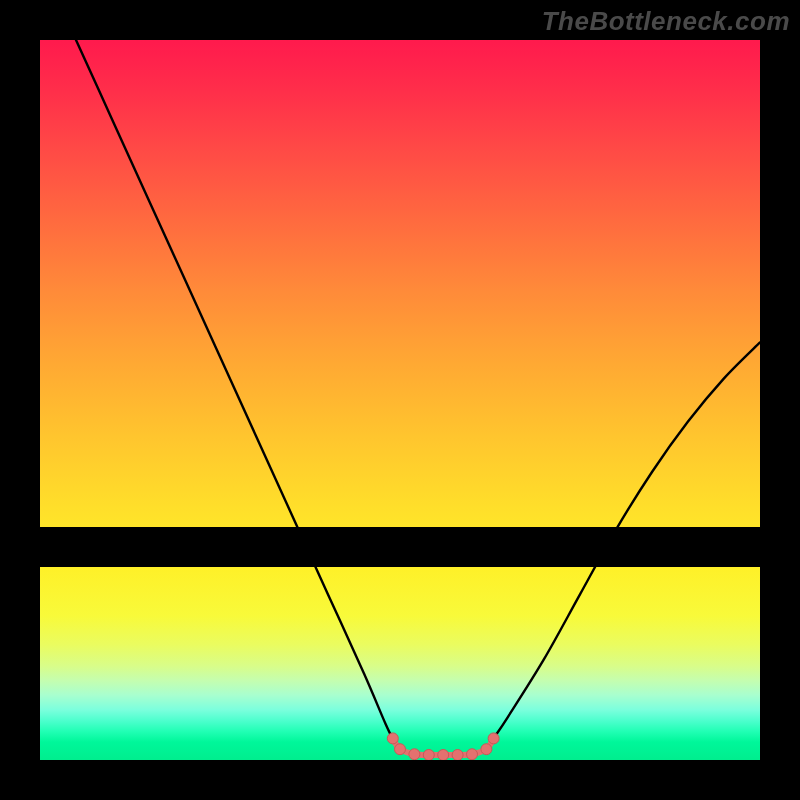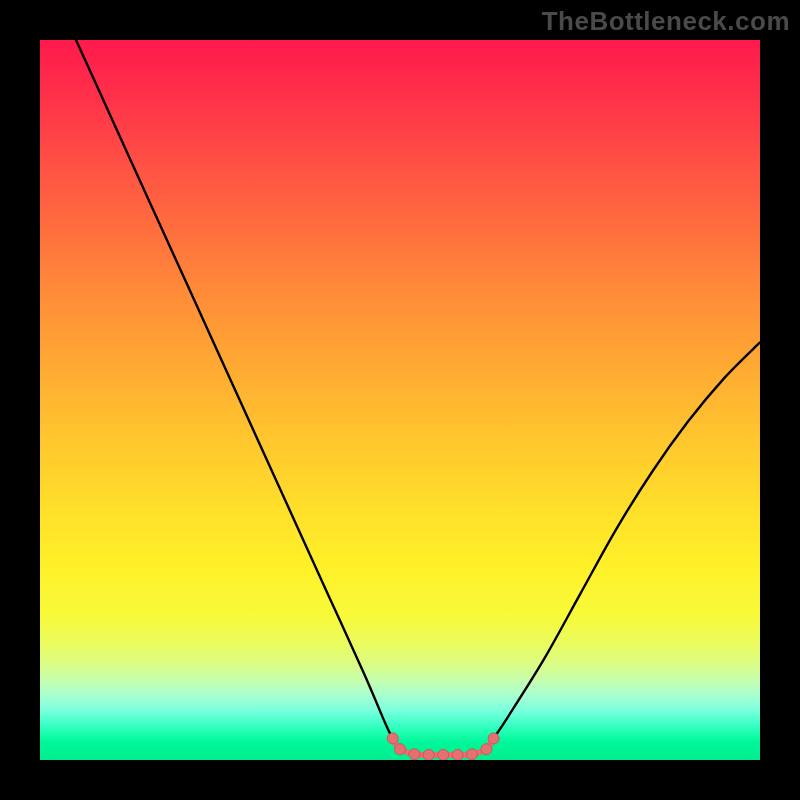--- a/index.html
+++ b/index.html
@@ -7,22 +7,23 @@
     padding: 0;
     width: 800px;
     height: 800px;
     background: #000;
     overflow: hidden;
     font-family: Arial, Helvetica, sans-serif;
   }
   .frame {
     position: relative;
     width: 800px;
-    height: 800px;
+    height: 567px;
     background: #f9a8d4;
+    font-style: italic;
   }
   .watermark {
     position: absolute;
     top: 6px;
     right: 10px;
     color: #4a4a4a;
     font-size: 26px;
     font-weight: 600;
     letter-spacing: 0.5px;
     z-index: 10;

